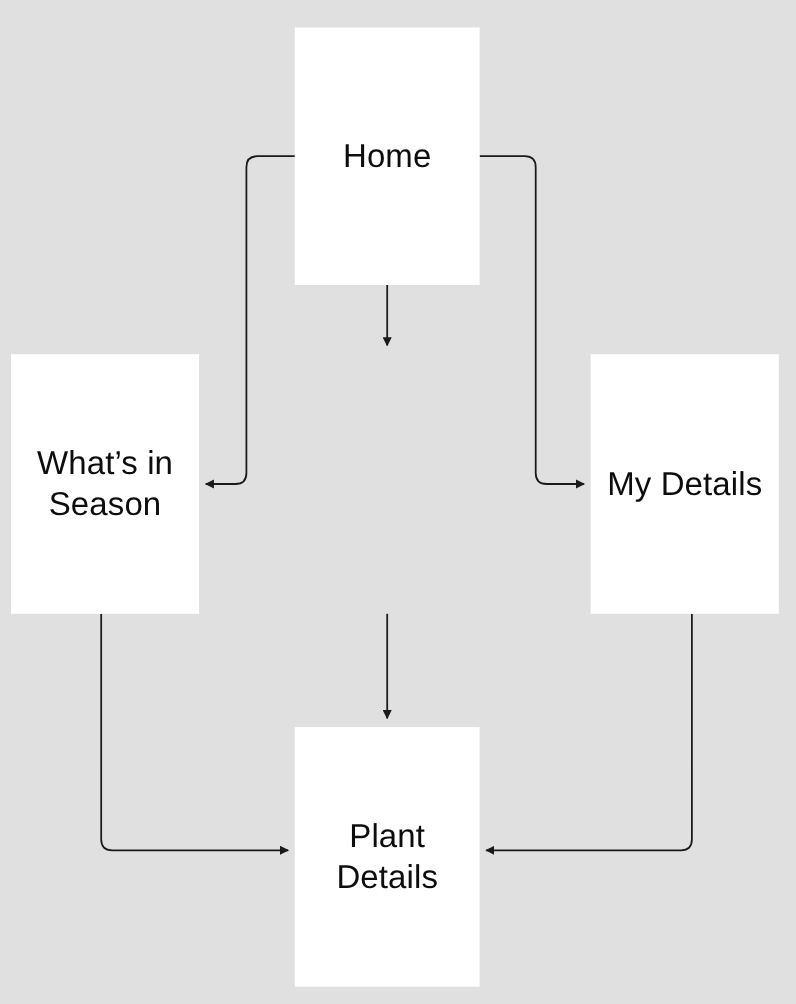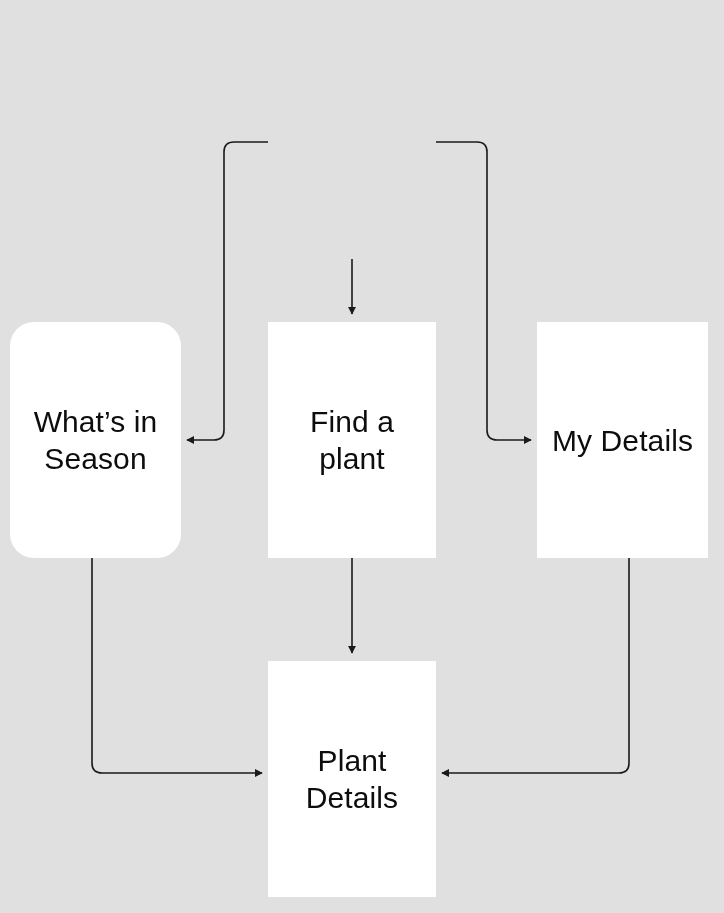--- a/index.html
+++ b/index.html
@@ -41,21 +41,21 @@
     line-height: 37px;
     color: #0d0d0d;
     text-align: center;
     letter-spacing: 0.1px;
     font-weight: 400;
     white-space: pre-line;
     padding: 0 6px;
   }
   
   #node-home        { left: 268px; top: 25px;  width: 168px; height: 234px; }
-  #node-season      { left: 10px;  top: 322px; width: 171px; height: 236px; border-radius: 24px; }
+  #node-season      { left: 10px;  top: 322px; width: 171px; height: 236px; }
   #node-find        { left: 268px; top: 322px; width: 168px; height: 236px; }
   #node-myplants    { left: 537px; top: 322px; width: 171px; height: 236px; }
   #node-details     { left: 268px; top: 661px; width: 168px; height: 236px; }
 </style>
 </head>
 <body>
 
 <div id="canvas">
 
   <svg id="connectors" viewBox="0 0 724 913" width="724" height="913" xmlns="http://www.w3.org/2000/svg">
@@ -71,30 +71,29 @@
 
     <path d="M 436 142 L 477 142 Q 487 142 487 152 L 487 430 Q 487 440 497 440 L 531 440" fill="none" stroke="#1a1a1a" stroke-width="1.6" marker-end="url(#arrow)"></path>
 
     <path d="M 352 558 L 352 653" fill="none" stroke="#1a1a1a" stroke-width="1.6" marker-end="url(#arrow)"></path>
 
     <path d="M 92 558 L 92 763 Q 92 773 102 773 L 262 773" fill="none" stroke="#1a1a1a" stroke-width="1.6" marker-end="url(#arrow)"></path>
 
     <path d="M 629 558 L 629 763 Q 629 773 619 773 L 442 773" fill="none" stroke="#1a1a1a" stroke-width="1.6" marker-end="url(#arrow)"></path>
   </svg>
 
+  <div class="node" id="node-home">
+    <span class="node-label">Home</span>
+  </div>
 
   <div class="node" id="node-season">
     <span class="node-label">What’s in
 Season</span>
   </div>
 
-  <div class="node" id="node-find">
-    <span class="node-label">Find a
-plant</span>
-  </div>
 
   <div class="node" id="node-myplants">
     <span class="node-label">My Details</span>
   </div>
 
   <div class="node" id="node-details">
     <span class="node-label">Plant
 Details</span>
   </div>
 

